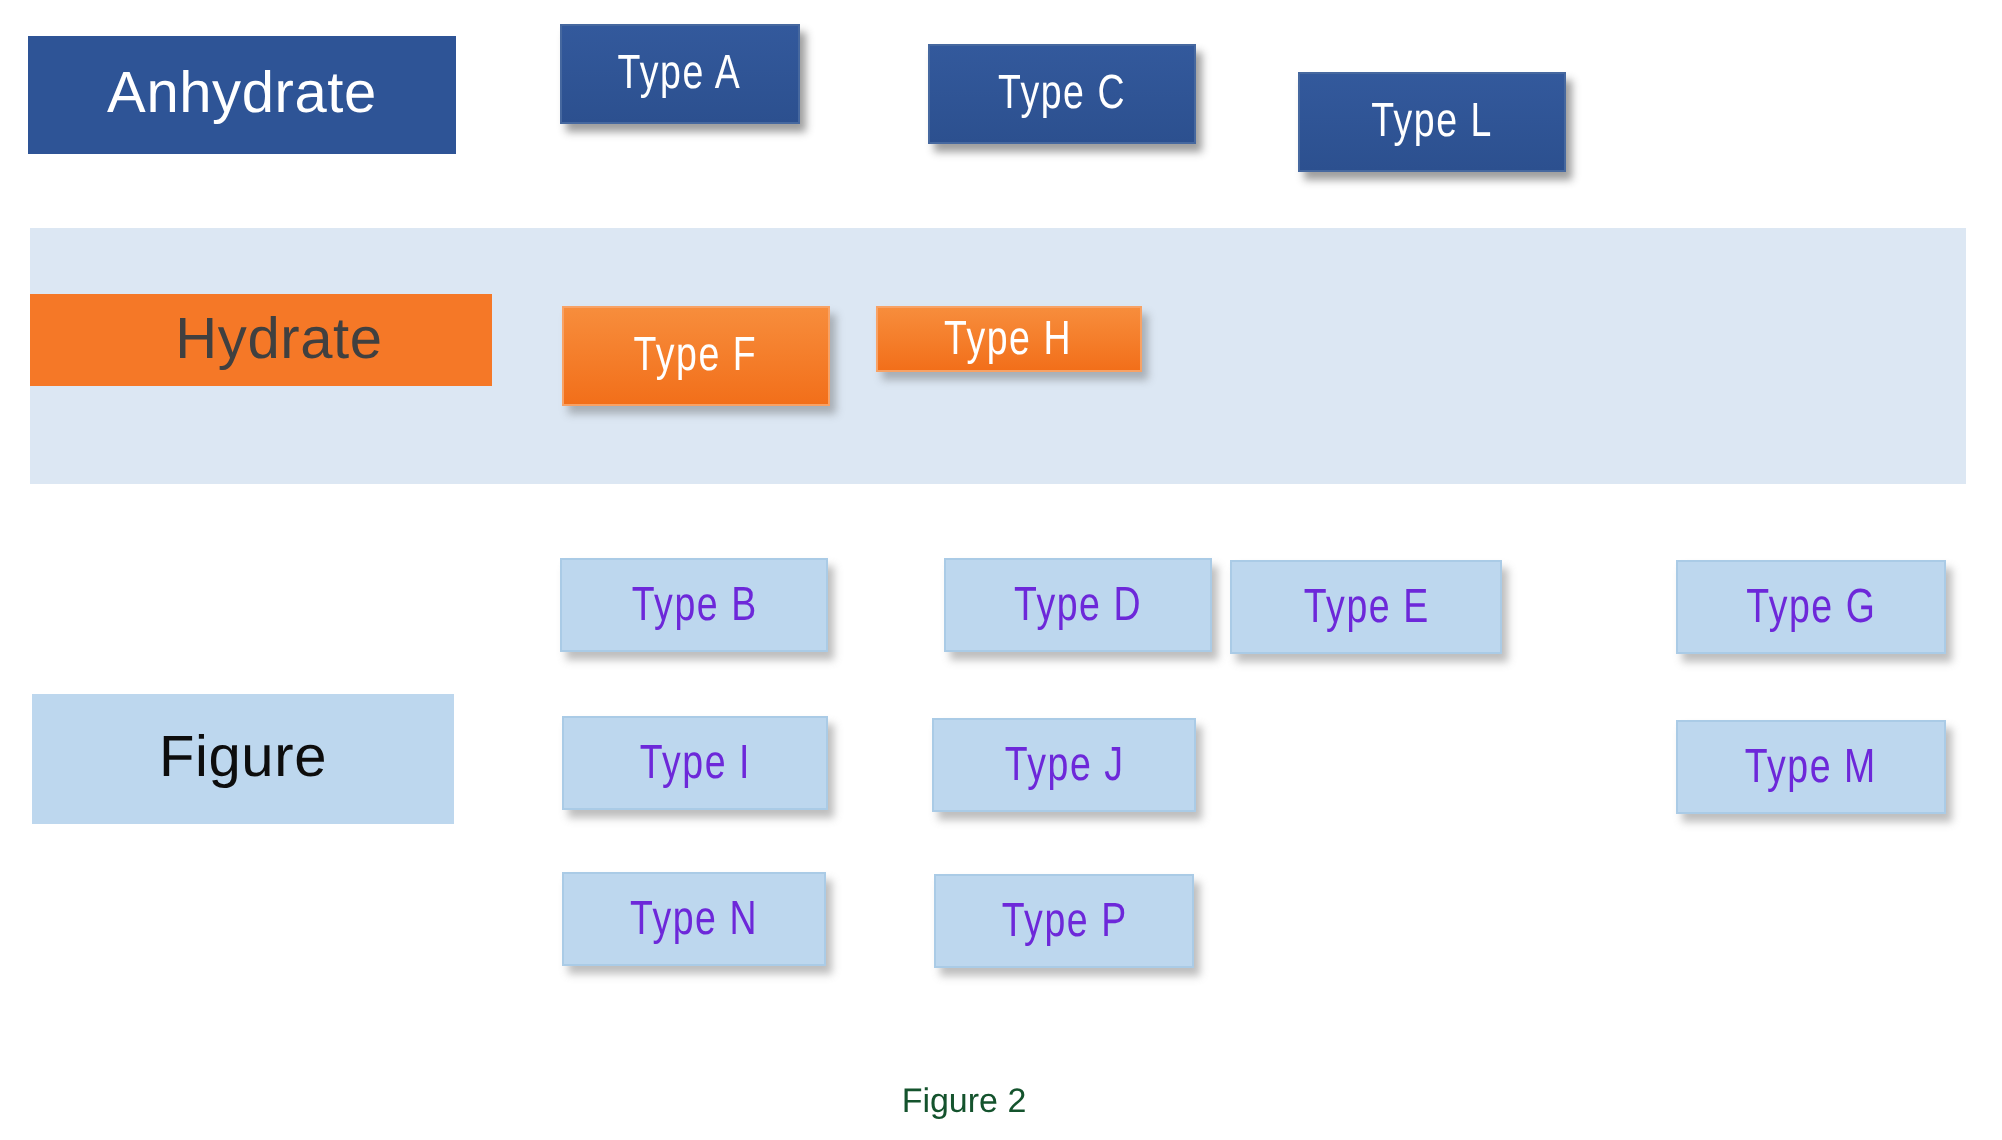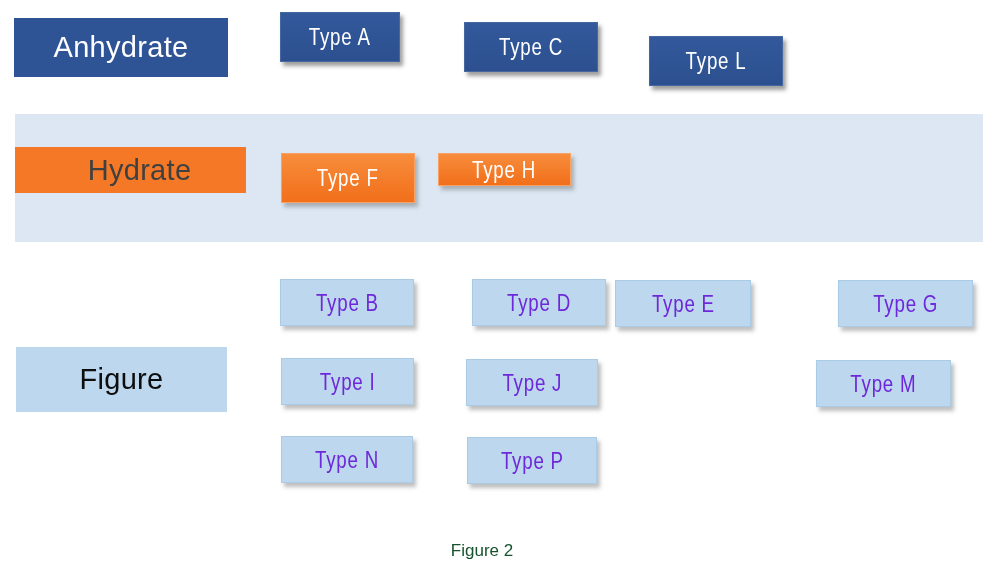--- a/index.html
+++ b/index.html
@@ -119,21 +119,21 @@
   <div class="chip light" style="left:838px;top:280px;width:135px;height:47px">
     <span class="chip-text">Type G</span>
   </div>
 
   <div class="chip light" style="left:281px;top:358px;width:133px;height:47px">
     <span class="chip-text">Type I</span>
   </div>
   <div class="chip light" style="left:466px;top:359px;width:132px;height:47px">
     <span class="chip-text">Type J</span>
   </div>
-  <div class="chip light" style="left:816px;top:360px;width:135px;height:47px">
+  <div class="chip light" style="left:838px;top:360px;width:135px;height:47px">
     <span class="chip-text">Type M</span>
   </div>
 
   <div class="chip light" style="left:281px;top:436px;width:132px;height:47px">
     <span class="chip-text">Type N</span>
   </div>
   <div class="chip light" style="left:467px;top:437px;width:130px;height:47px">
     <span class="chip-text">Type P</span>
   </div>
 

